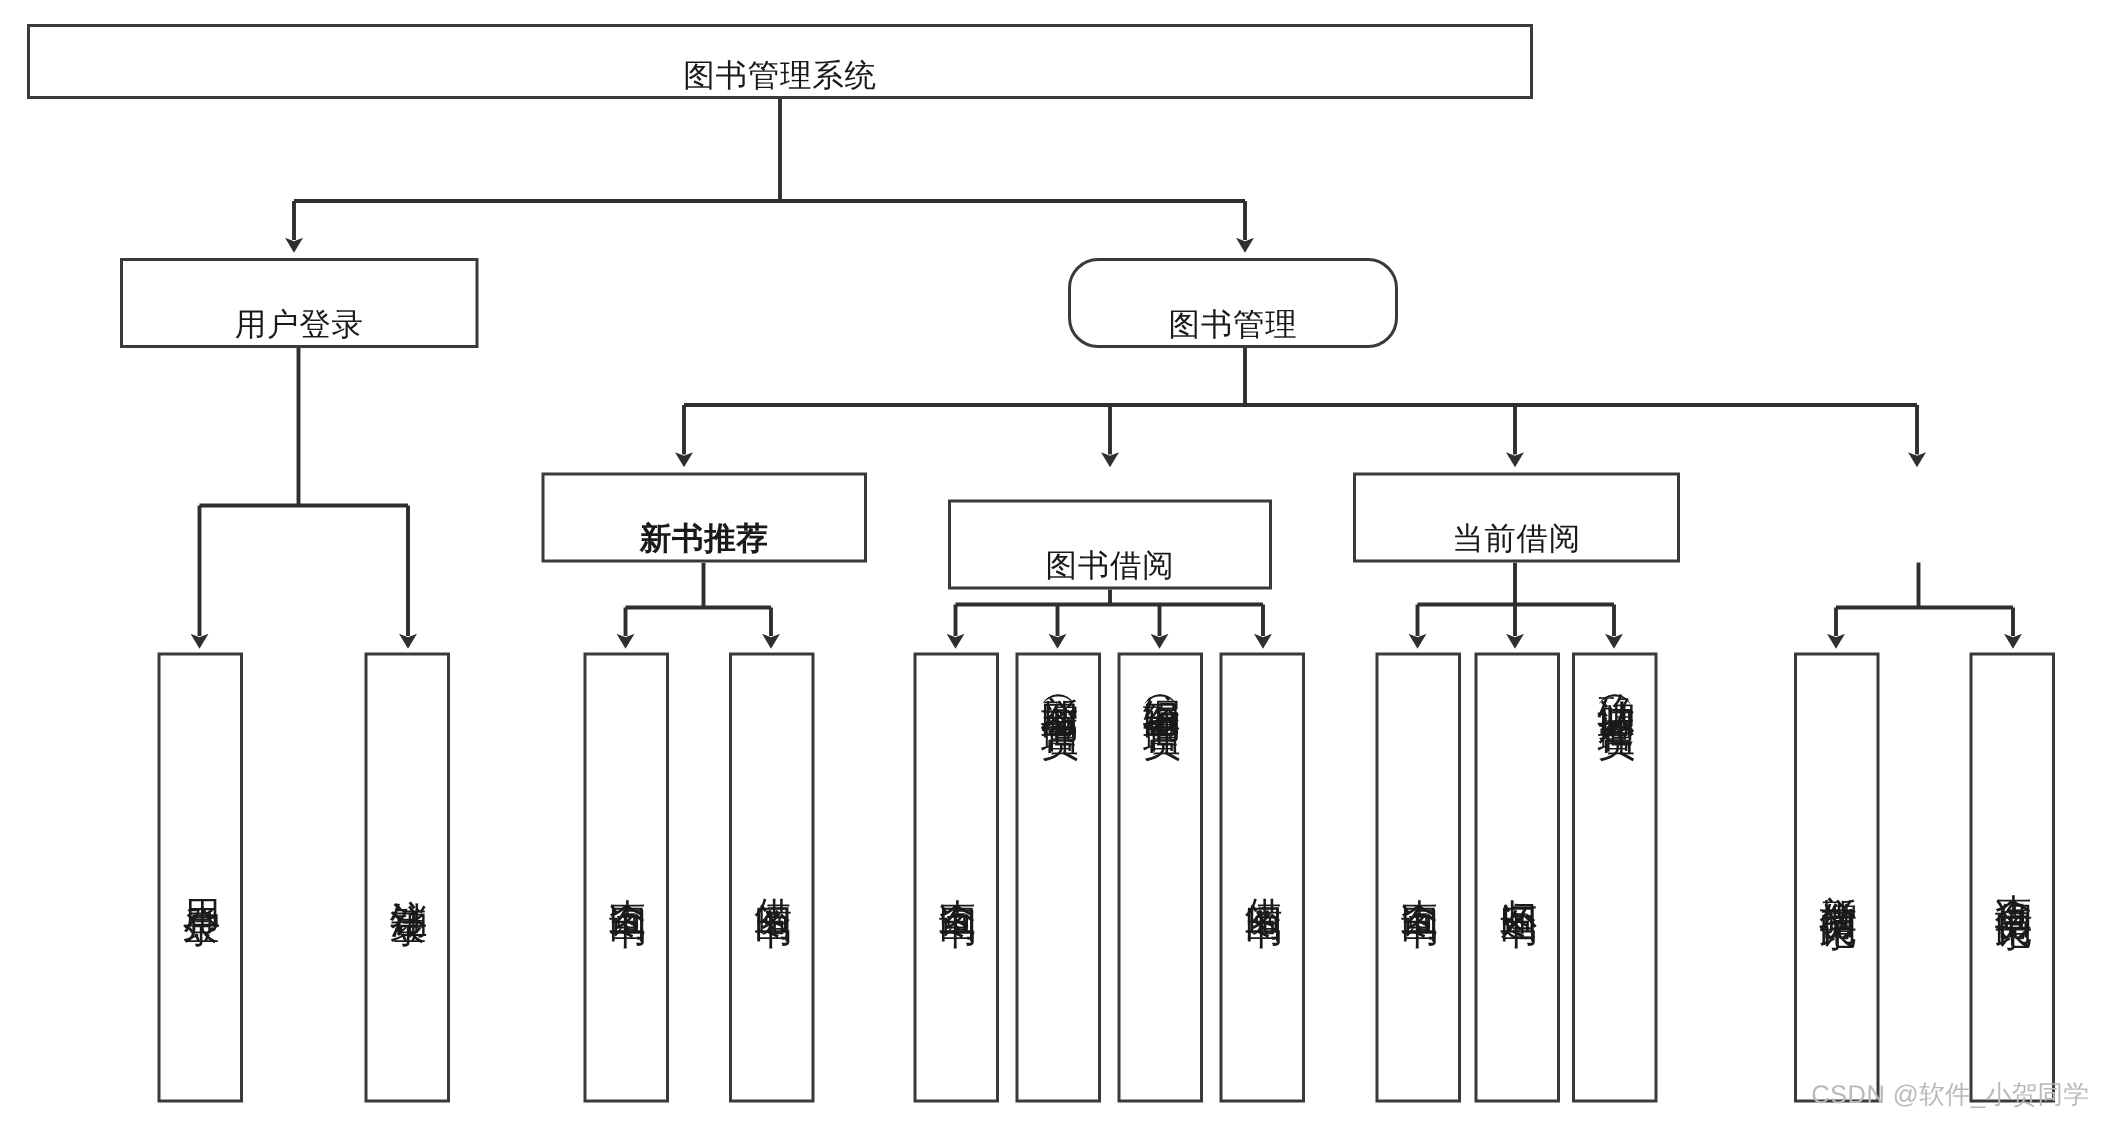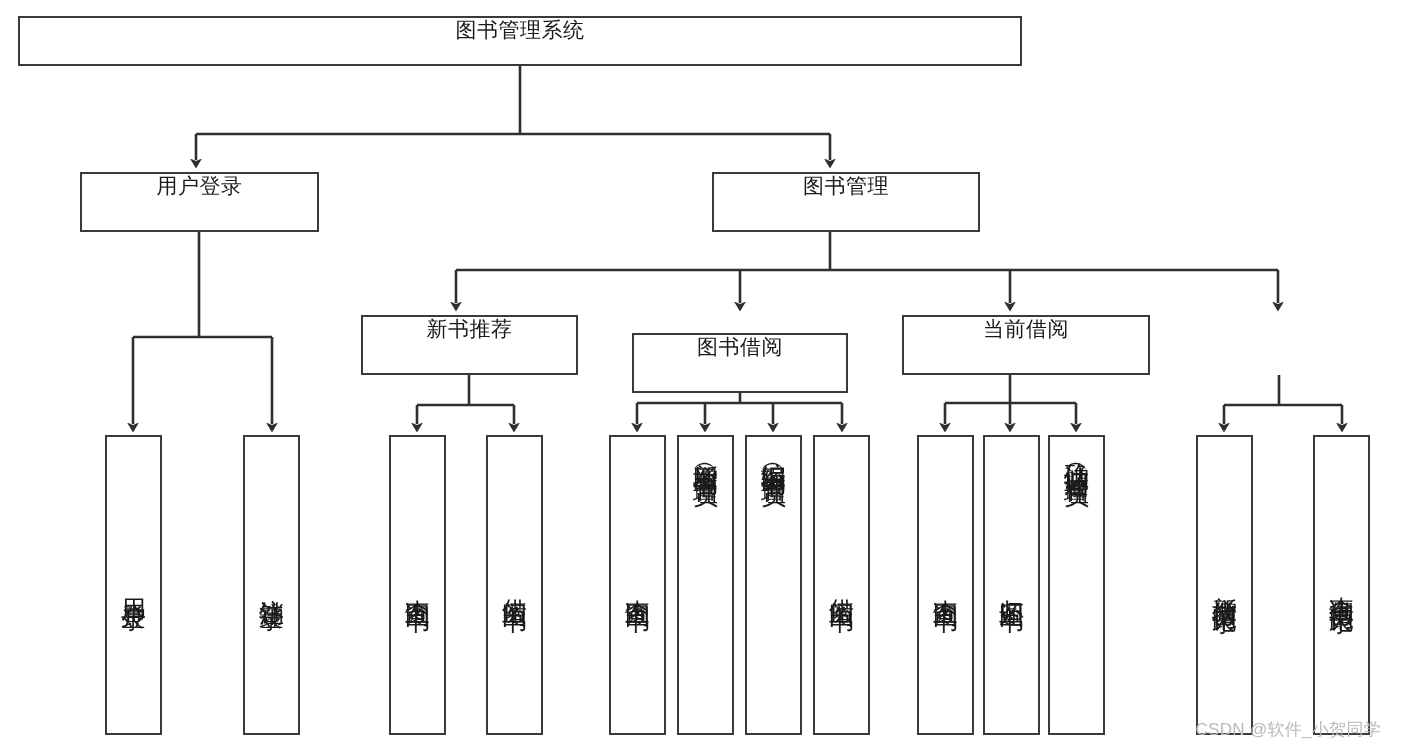--- a/index.html
+++ b/index.html
@@ -25,21 +25,21 @@
     width: 1405px;
     height: 747px;
     pointer-events: none;
   }
   .node {
     position: absolute;
     box-sizing: border-box;
     background: #ffffff;
     border: 2.5px solid #3a3a3a;
     display: flex;
-    align-items: flex-start;
+    align-items: flex-end;
     justify-content: center;
     text-align: center;
     color: #1a1a1a;
   }
   .node .label {
     display: block;
     line-height: 1.18;
     letter-spacing: 0.5px;
   }
   
@@ -59,21 +59,21 @@
     line-height: 1.0;
     letter-spacing: 3px;
     white-space: nowrap;
   }
   .node.vert.mid {
     align-items: center;
     padding-top: 0;
   }
   .watermark {
     position: absolute;
-    right: 24px;
+    right: 12px;
     bottom: 6px;
     font-size: 17px;
     color: #b9b9b9;
     white-space: nowrap;
     letter-spacing: 0.3px;
   }
 </style>
 </head>
 <body>
 
@@ -129,31 +129,31 @@
     </g>
   </svg>
 
   <div class="node horiz" style="left:18px; top:16px; width:1004px; height:50px;">
     <span class="label">图书管理系统</span>
   </div>
 
   <div class="node horiz" style="left:80px; top:172px; width:239px; height:60px;">
     <span class="label">用户登录</span>
   </div>
-  <div class="node horiz" style="left:712px; top:172px; width:268px; height:60px;">
+  <div class="node horiz" style="left:712px; top:172px; width:220px; height:60px;border-radius:20px;">
     <span class="label">图书管理</span>
   </div>
 
-  <div class="node horiz" style="left:361px; top:315px; width:217px; height:60px;">
+  <div class="node horiz" style="left:361px; top:315px; width:217px; height:60px;font-weight:bold;">
     <span class="label">新书推荐</span>
   </div>
   <div class="node horiz" style="left:632px; top:333px; width:216px; height:60px;">
     <span class="label">图书借阅</span>
   </div>
-  <div class="node horiz" style="left:902px; top:315px; width:248px; height:60px;">
+  <div class="node horiz" style="left:902px; top:315px; width:218px; height:60px;">
     <span class="label">当前借阅</span>
   </div>
 
   <div class="node vert mid" style="left:105px; top:435px; width:57px; height:300px;">
     <span class="label">用户登录</span>
   </div>
   <div class="node vert mid" style="left:243px; top:435px; width:57px; height:300px;">
     <span class="label">注销登录</span>
   </div>
 

